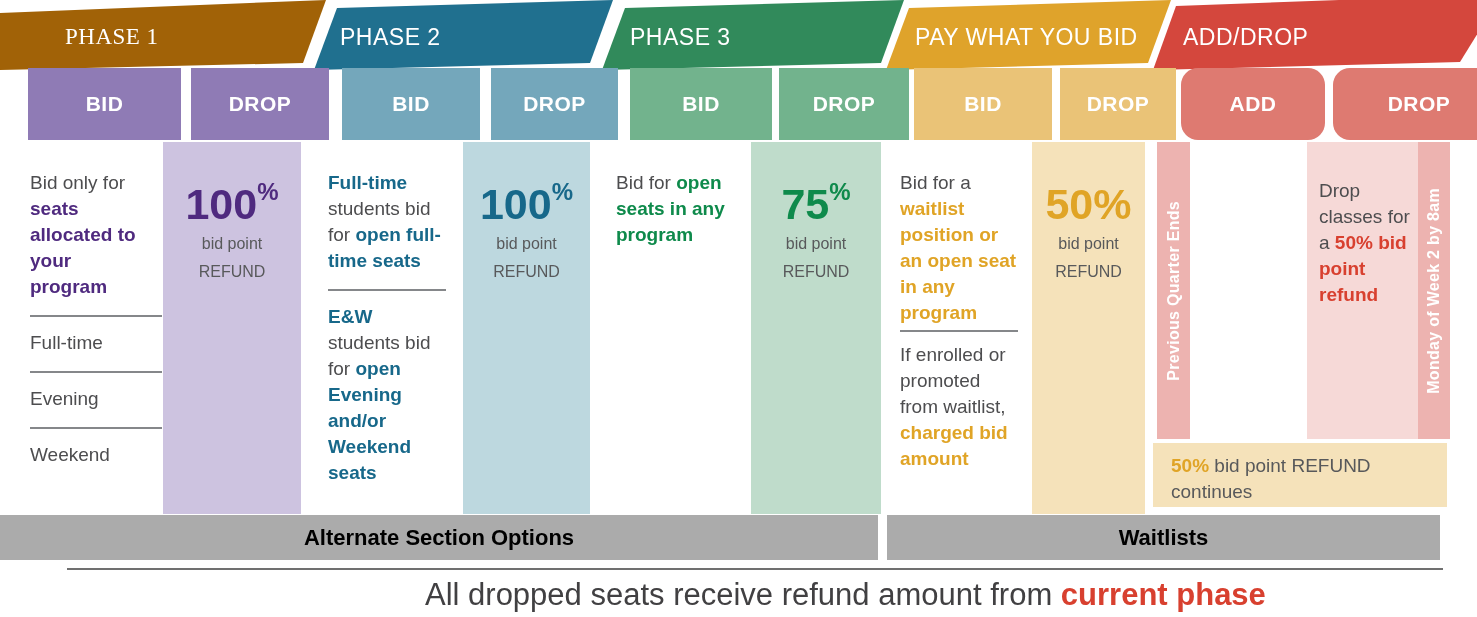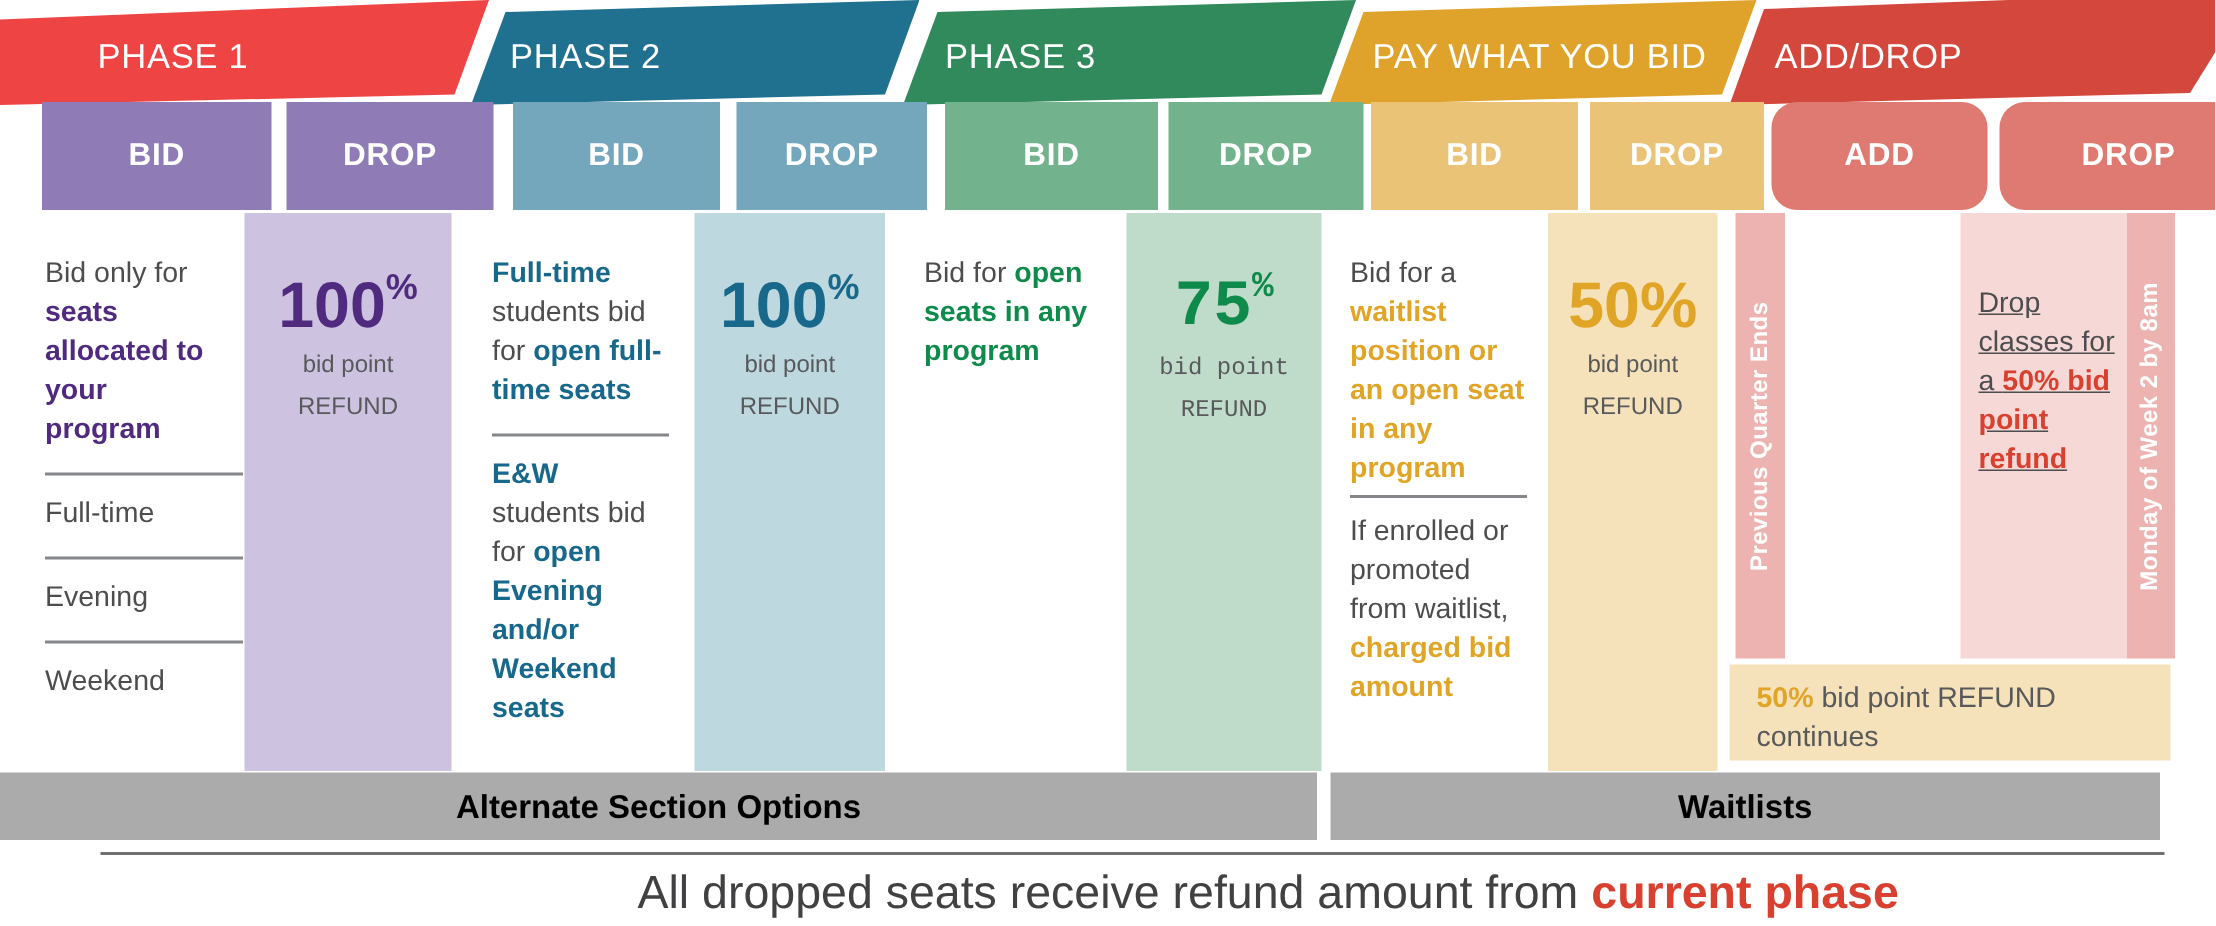--- a/index.html
+++ b/index.html
@@ -3,22 +3,22 @@
 <meta charset="utf-8">
 <style>
   html,body{margin:0;padding:0;background:#ffffff;}
   body{font-family:"Liberation Sans","DejaVu Sans",sans-serif;}
   .canvas{position:relative;width:1477px;height:617px;background:#fff;overflow:hidden;}
 
   
   .band{position:absolute;top:0;height:70px;}
   .band-title{color:#fff;font-size:23px;font-weight:400;letter-spacing:.5px;
               position:absolute;top:24px;white-space:nowrap;}
-  .band-p1{left:0;width:330px;background:#ef4444;
-           clip-path:polygon(0px 13px,326px 0px,303px 63px,0px 70px);}
+  .band-p1{left:0;width:330px;background:#a16207;
+           clip-path:polygon(0px 13px,326px 0px,303px 63px,0px 70px);font-family:Liberation Serif, serif;}
   .band-p2{left:314px;width:302px;background:#20708F;
            clip-path:polygon(23px 8px,299px 0px,276px 63px,0px 70px);}
   .band-p3{left:602px;width:305px;background:#318A5B;
            clip-path:polygon(23px 8px,302px 0px,279px 63px,0px 70px);}
   .band-p4{left:886px;width:288px;background:#DFA32B;
            clip-path:polygon(23px 8px,285px 0px,262px 63px,0px 70px);}
   .band-p5{left:1153px;width:349px;background:#D4473D;
            clip-path:polygon(23px 6px,349px -6px,307px 62px,0px 70px);}
 
   
@@ -124,42 +124,42 @@
   <div class="cell drop-cell accent-p2" style="left:463px;width:127px;background:#BDD8DF;">
     <div class="pct"><span>100</span><sup>%</sup></div>
     <div class="pct-caption">bid point REFUND</div>
   </div>
 
   <div class="cell accent-p3" style="left:602px;width:142px;">
     <div class="txt">
       <div><span>Bid for </span><span class="seg-b">open seats in any program</span></div>
     </div>
   </div>
-  <div class="cell drop-cell accent-p3" style="left:751px;width:130px;background:#BFDCCB;font-family:Liberation Mono, monospace;">
+  <div class="cell drop-cell accent-p3" style="left:751px;width:130px;background:#BFDCCB;">
     <div class="pct"><span>75</span><sup>%</sup></div>
     <div class="pct-caption">bid point REFUND</div>
   </div>
 
   <div class="cell accent-p4" style="left:886px;width:141px;">
     <div class="txt">
       <div><span>Bid for a </span><span class="seg-b">waitlist position or an open seat in any program</span></div>
       <div class="sep" style="width:118px;margin:4px 0 10px 0;"></div>
       <div><span>If enrolled or promoted from waitlist, </span><span class="seg-b">charged bid amount</span></div>
     </div>
   </div>
   <div class="cell drop-cell accent-p4" style="left:1032px;width:113px;background:#F5E2BA;">
     <div class="pct"><span>50%</span><sup></sup></div>
     <div class="pct-caption">bid point REFUND</div>
   </div>
 
   <div class="vstrip" style="left:1157px;width:33px;">
     <span>Previous Quarter Ends</span>
   </div>
   <div class="cell accent-p5" style="left:1307px;width:111px;height:297px;background:#F6D9D7;">
-    <div class="txt" style="padding-left:12px;padding-top:48px;text-decoration:underline;">
+    <div class="txt" style="padding-left:12px;padding-top:36px;">
       <div><span>Drop classes for a </span><span class="seg-b">50% bid point refund</span></div>
     </div>
   </div>
   <div class="vstrip" style="left:1418px;width:32px;">
     <span>Monday of Week 2 by 8am</span>
   </div>
   <div class="tan-note accent-p4"><span class="seg-b">50%</span><span> bid point REFUND continues</span></div>
 
   <div class="graybar" style="left:0;width:878px;">Alternate Section Options</div>
   <div class="graybar" style="left:887px;width:553px;">Waitlists</div>

